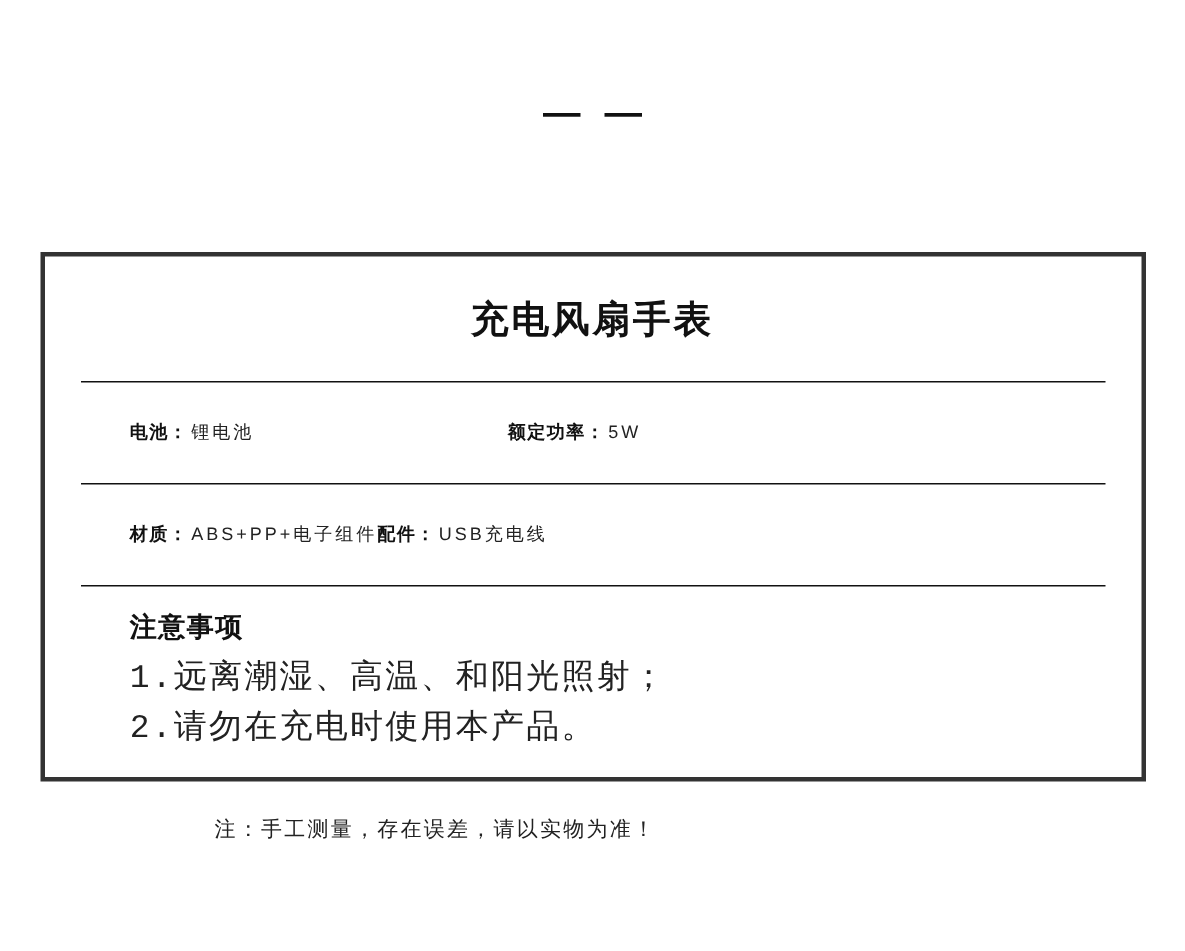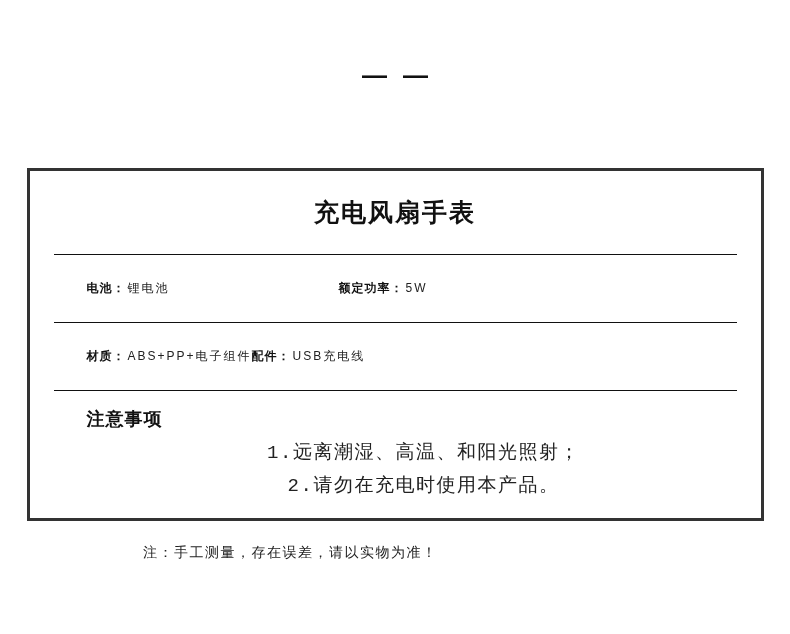--- a/index.html
+++ b/index.html
@@ -66,25 +66,24 @@
   .notes { padding: 18px 0 0 57px; font-family: Liberation Mono, monospace; }
   .notes-title {
     font-size: 18px;
     font-weight: 700;
     letter-spacing: 1px;
     color: var(--heading, #111111);
     line-height: 22px;
   }
   .note-item {
     margin-top: 11px;
-    font-size: 19px;
+    font-size: 22px;
     letter-spacing: 1.5px;
     color: var(--text, #222222);
     line-height: 22px;
-    text-align: center;
   }
   .footer-note {
     margin: 20px 0 0 143px;
     font-size: 14px;
     letter-spacing: 1.5px;
     color: var(--text, #222222);
     line-height: 22px;
   }
 </style>
 </head>

